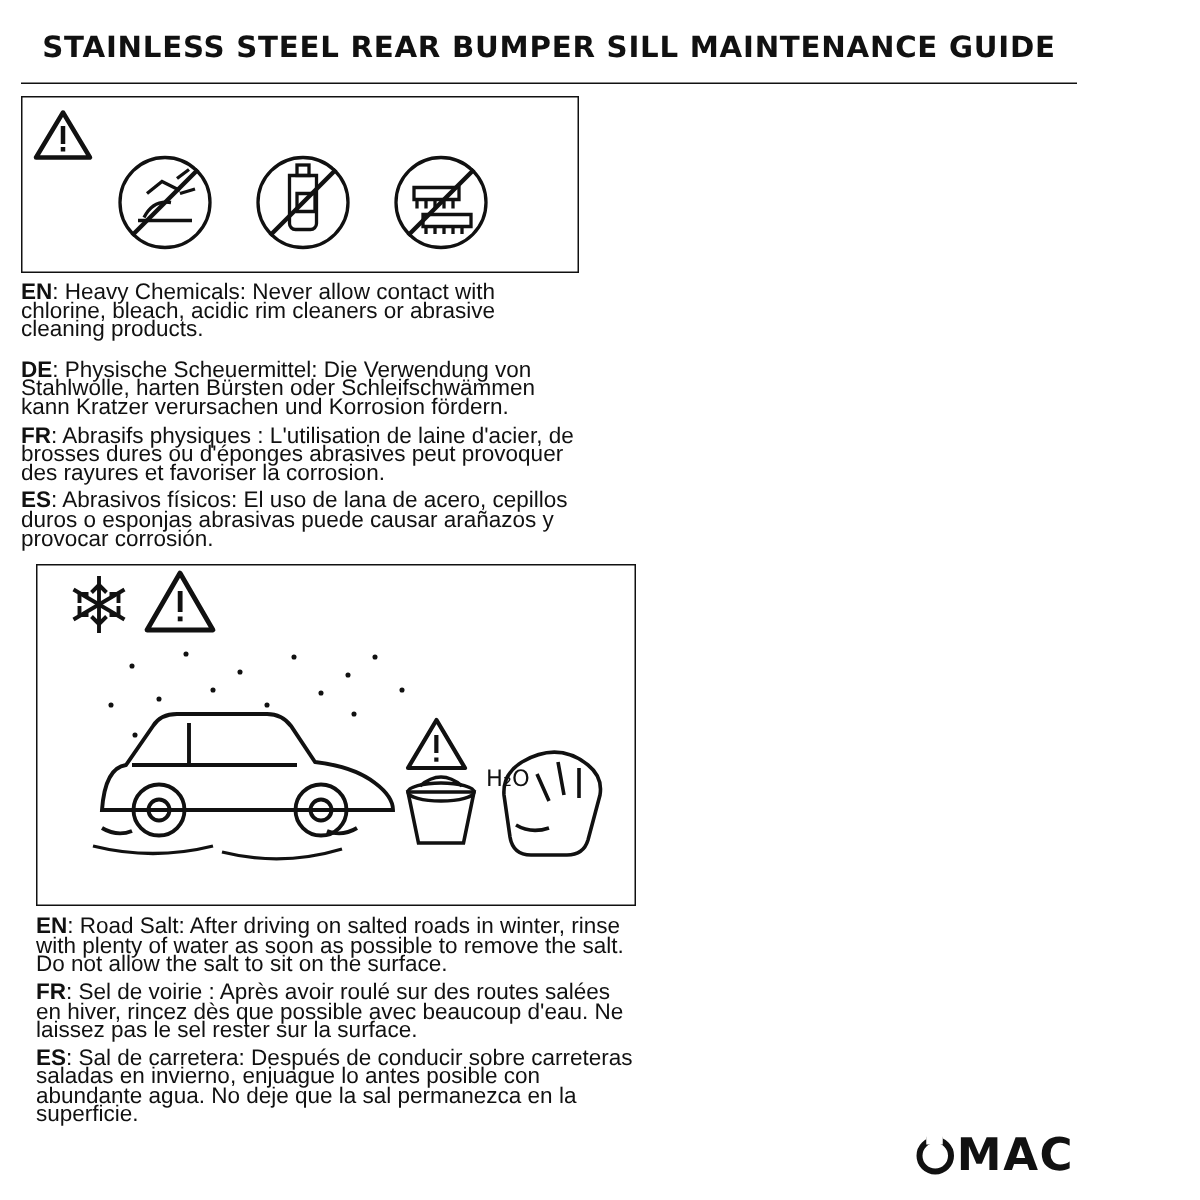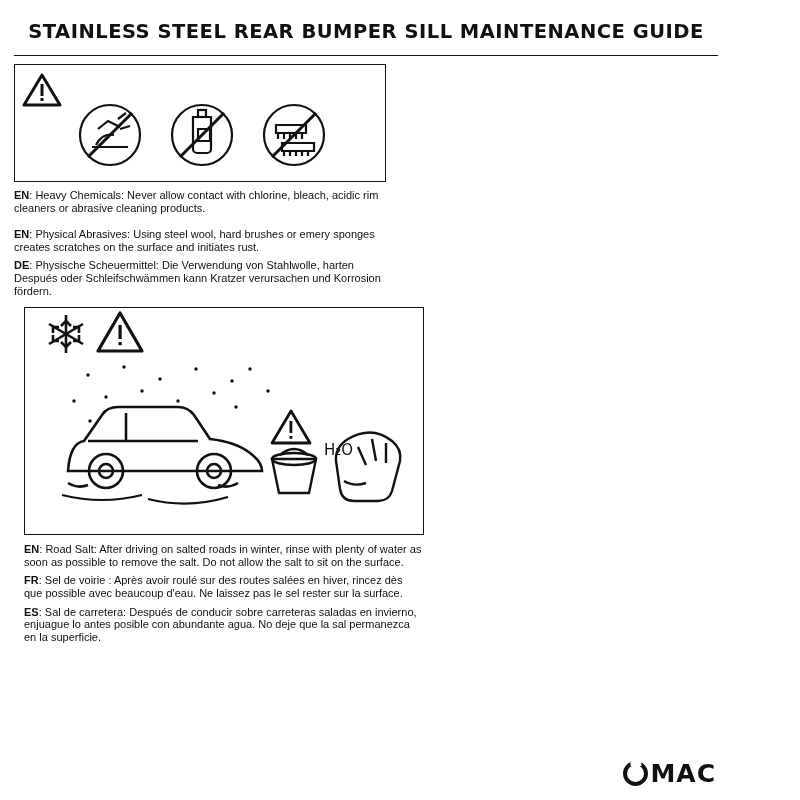--- a/index.html
+++ b/index.html
@@ -39,34 +39,34 @@
     background: #fff;
     position: relative;
   }
   .panel-art {
     display: flex;
     align-items: center;
     justify-content: center;
     overflow: hidden;
   }
   .txt {
-    font-size: 11px;
+    font-size: 15px;
     line-height: 12.6px;
     margin: 7px 2px 10px 0;
   }
   .txt p { margin: 0 0 6px 0; }
   .txt b { font-weight: bold; }
 
   .logo {
     position: absolute;
     right: 16px;
     bottom: 12px;
     font-family: "DejaVu Sans", sans-serif;
     font-weight: bold;
-    font-size: 25px;
+    font-size: 30px;
     letter-spacing: 1px;
     display: flex;
     align-items: center;
     gap: 2px;
   }
   .logo .o {
     display: inline-block;
     width: 25px; height: 25px;
     border: 4px solid #111;
     border-radius: 50%;
@@ -139,22 +139,23 @@
             <line x1="252" y1="90" x2="296" y2="46" stroke-width="3"></line>
           </g>
         </svg>
       </div>
 
       <div class="txt">
         <p><b>EN</b>: <span>Heavy Chemicals: Never allow contact with chlorine, bleach, acidic rim cleaners or abrasive cleaning products.</span></p>
       </div>
 
       <div class="txt" style="margin-top:14px;">
-        <p><b>EN</b>: <span>Physical Abrasives: Using steel wool, hard brushes or emery sponges creates scratches on the surface and initiates rust.</span></p>
-        <p><b>DE</b>: <span>Physische Scheuermittel: Die Verwendung von Stahlwolle, harten Después oder Schleifschwämmen kann Kratzer verursachen und Korrosion fördern.</span></p>
+        <p><b>DE</b>: <span>Physische Scheuermittel: Die Verwendung von Stahlwolle, harten Bürsten oder Schleifschwämmen kann Kratzer verursachen und Korrosion fördern.</span></p>
+        <p><b>FR</b>: <span>Abrasifs physiques : L'utilisation de laine d'acier, de brosses dures ou d'éponges abrasives peut provoquer des rayures et favoriser la corrosion.</span></p>
+        <p><b>ES</b>: <span>Abrasivos físicos: El uso de lana de acero, cepillos duros o esponjas abrasivas puede causar arañazos y provocar corrosión.</span></p>
       </div>
     </div>
 
     <div class="col-right">
 
       <div class="panel panel-art" style="height:228px;">
         <svg width="392" height="224" viewBox="0 0 392 224">
 
           <g stroke="#111" stroke-width="2.6" fill="none">
             <line x1="38" y1="6" x2="38" y2="44"></line>

